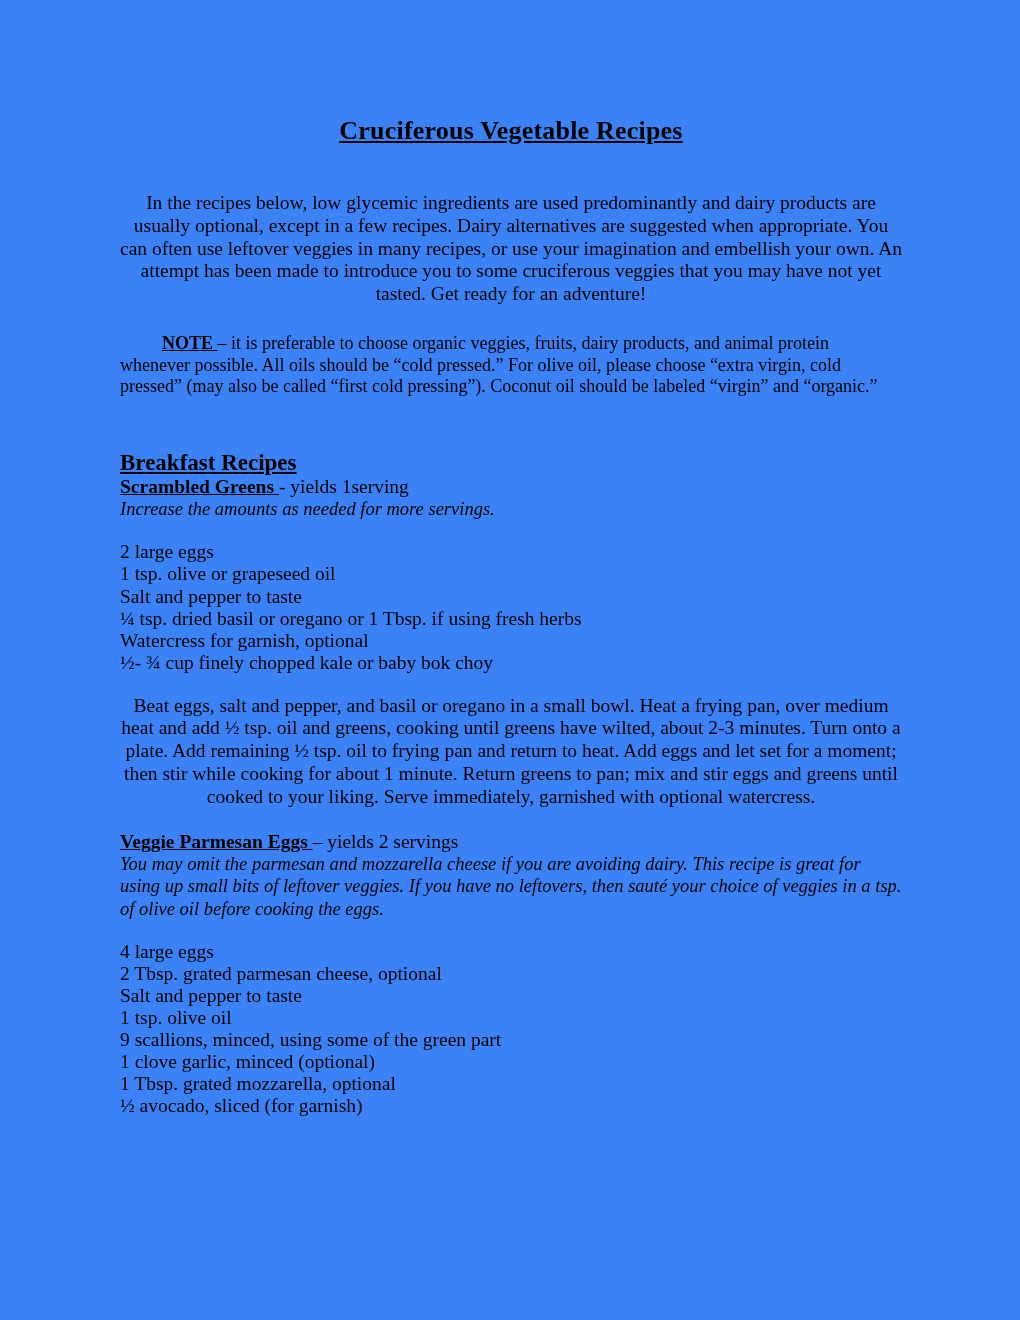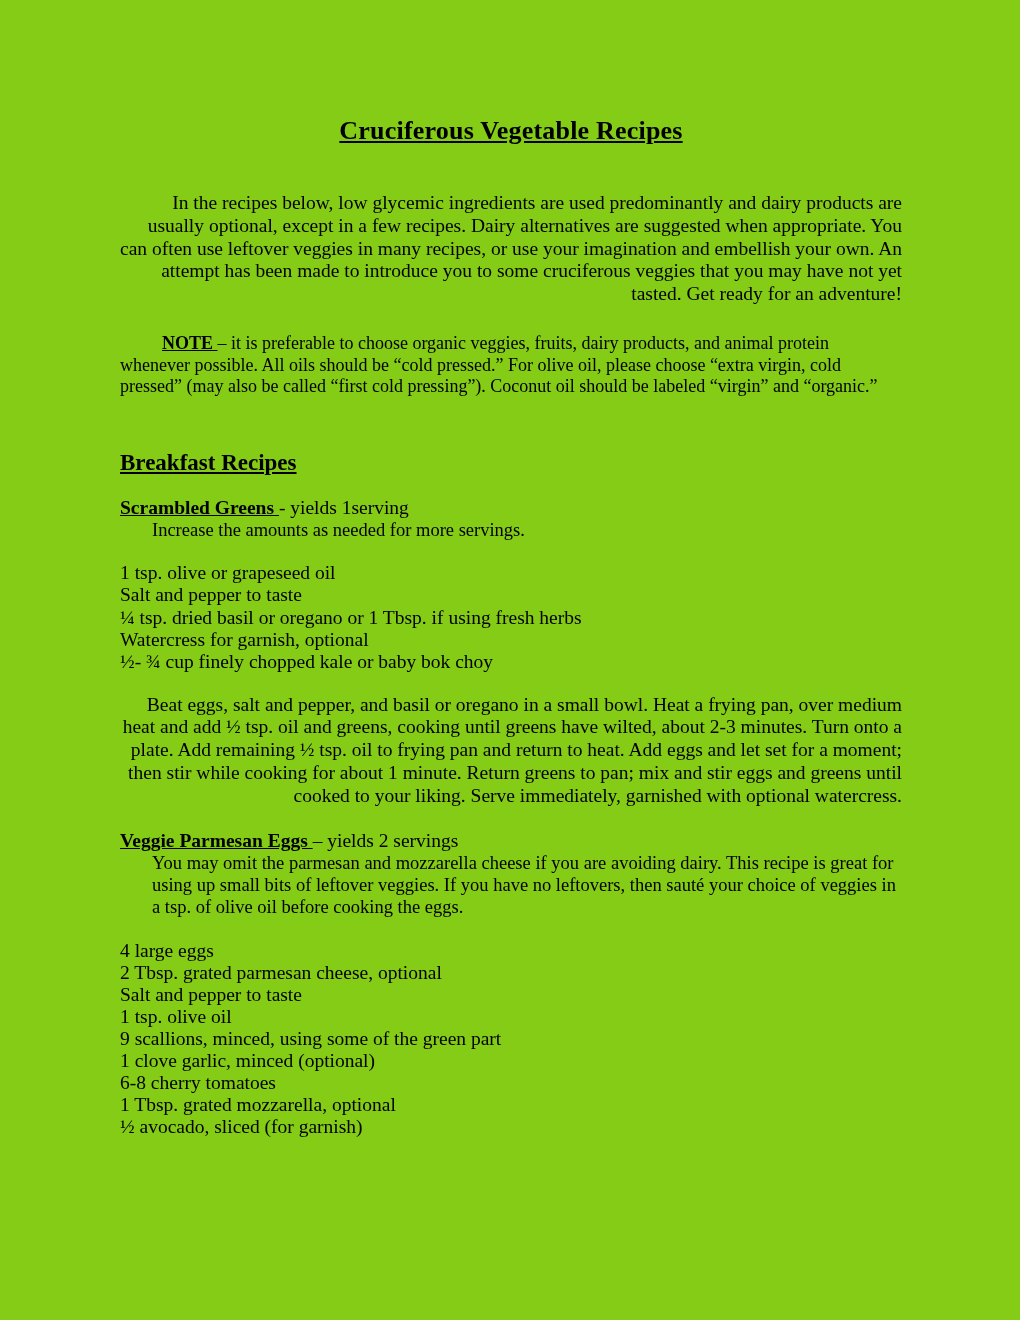--- a/index.html
+++ b/index.html
@@ -8,65 +8,64 @@
     width: 1020px;
     height: 1320px;
     font-family: "Liberation Serif", serif;
     color: #000000;
     overflow: hidden;
   }
   .page {
     width: 1020px;
     height: 1320px;
     padding: 116px 118px 0 120px;
-    background: #84cc16;
+    background: #3b82f6;
   }
   .doc-title {
     font-size: 26px;
     font-weight: bold;
     text-align: center;
     text-decoration: underline;
     margin-bottom: 46px;
     letter-spacing: 0.2px;
   }
   .body-text {
     font-size: 19.5px;
     line-height: 1.17;
-    text-align: right;
+    text-align: center;
   }
   .intro-para { margin-bottom: 27px; }
   .note-para {
     font-size: 18px;
     line-height: 1.2;
   }
   .note-label {
     font-weight: bold;
     text-decoration: underline;
     margin-left: 42px;
   }
   .section-heading {
     font-size: 23px;
     font-weight: bold;
     text-decoration: underline;
     margin-top: 52px;
-    margin-bottom: 21px;
   }
   .recipe-head {
     font-size: 19.5px;
     line-height: 1.15;
   }
   .recipe-name {
     font-weight: bold;
     text-decoration: underline;
   }
   .recipe-note {
     font-size: 18.5px;
+    font-style: italic;
     line-height: 1.2;
     margin-bottom: 21px;
-    margin-left: 32px;
   }
   .ingredients { margin-bottom: 21px; }
   .ingredient-line {
     font-size: 19.5px;
     line-height: 1.13;
   }
   .instructions { margin-bottom: 22px; }
   .recipe-block-gap { margin-top: 22px; }
 </style>
 </head>
@@ -80,20 +79,21 @@
 
   <p class="note-para"><span class="note-label">NOTE </span><span>– it is preferable to choose organic veggies, fruits, dairy products, and animal protein whenever possible.  All oils should be “cold pressed.” For olive oil, please choose “extra virgin, cold pressed” (may also be called “first cold pressing”). Coconut oil should be labeled “virgin” and “organic.”</span></p>
 
   <h2 class="section-heading">Breakfast Recipes</h2>
 
   <div>
     <p class="recipe-head"><span class="recipe-name">Scrambled Greens </span><span>- yields 1serving</span></p>
     <p class="recipe-note">Increase the amounts as needed for more servings.</p>
 
     <div class="ingredients">
+      <div class="ingredient-line">2 large eggs</div>
       <div class="ingredient-line">1 tsp. olive or grapeseed oil</div>
       <div class="ingredient-line">Salt and pepper to taste</div>
       <div class="ingredient-line">¼ tsp. dried basil or oregano or 1 Tbsp. if using fresh herbs</div>
       <div class="ingredient-line">Watercress for garnish, optional</div>
       <div class="ingredient-line">½- ¾ cup finely chopped kale or baby bok choy</div>
     </div>
 
     <p class="body-text instructions">Beat eggs, salt and pepper, and basil or oregano in a small bowl. Heat a frying pan,  over medium heat and add ½ tsp. oil and greens, cooking until greens have wilted, about 2-3 minutes. Turn onto a plate. Add remaining ½ tsp. oil to frying pan and return to heat. Add eggs and let set for a moment; then stir while cooking for about 1 minute. Return greens to pan; mix and stir eggs and greens until cooked to your liking. Serve immediately, garnished with optional watercress.</p>
   </div>
 
@@ -101,19 +101,18 @@
     <p class="recipe-head"><span class="recipe-name">Veggie Parmesan Eggs </span><span>– yields 2 servings</span></p>
     <p class="recipe-note">You may omit the parmesan and mozzarella cheese if you are avoiding dairy. This recipe is great for using up small bits of leftover veggies. If you have no leftovers, then sauté your choice of veggies in a tsp. of olive oil before cooking the eggs.</p>
 
     <div class="ingredients">
       <div class="ingredient-line">4 large eggs</div>
       <div class="ingredient-line">2 Tbsp. grated parmesan cheese, optional</div>
       <div class="ingredient-line">Salt and pepper to taste</div>
       <div class="ingredient-line">1 tsp. olive oil</div>
       <div class="ingredient-line">9 scallions, minced, using some of the green part</div>
       <div class="ingredient-line">1 clove garlic, minced (optional)</div>
-      <div class="ingredient-line">6-8 cherry tomatoes</div>
       <div class="ingredient-line">1 Tbsp. grated mozzarella, optional</div>
       <div class="ingredient-line">½ avocado, sliced (for garnish)</div>
     </div>
   </div>
 
 </div>
 
 </body></html>

